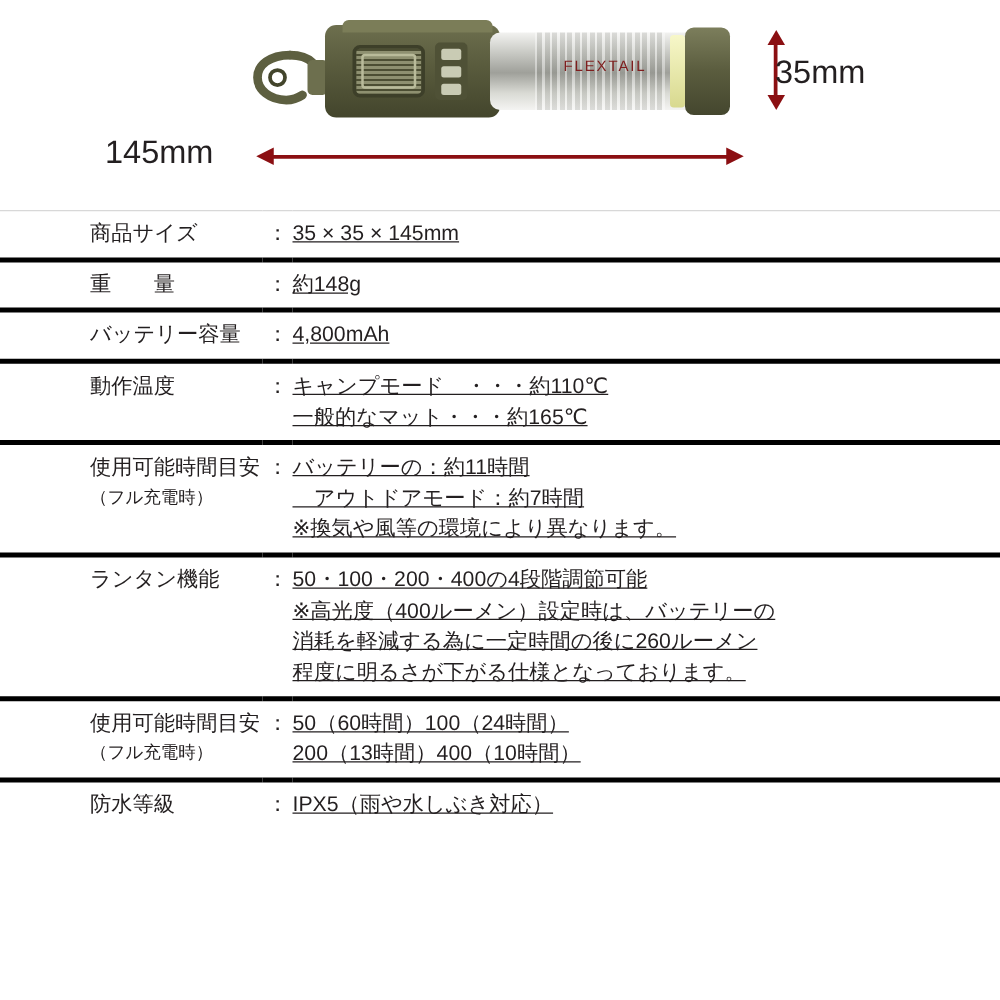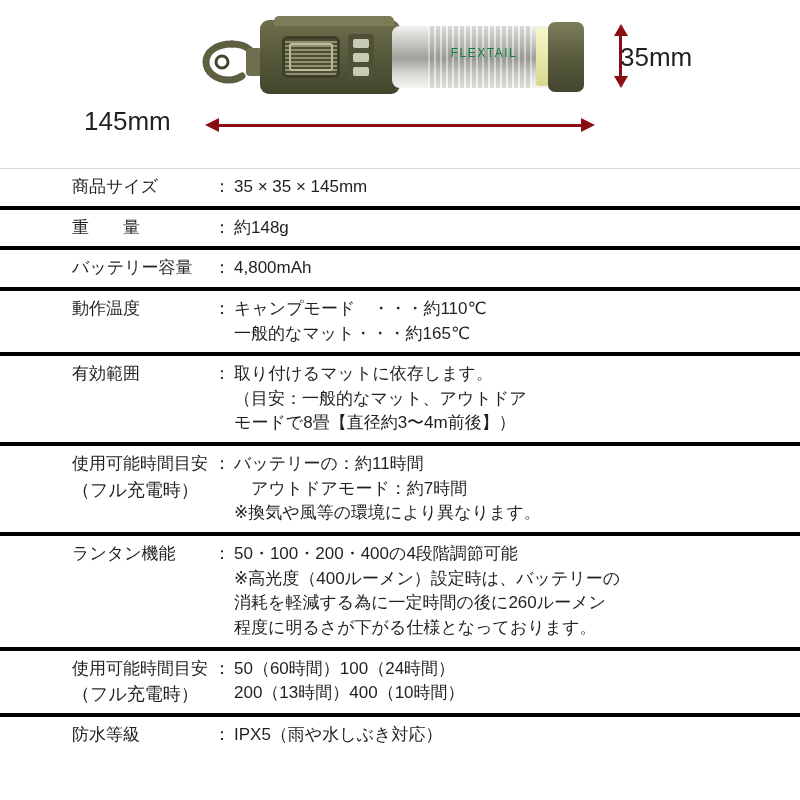--- a/index.html
+++ b/index.html
@@ -121,21 +121,21 @@
     opacity: .55;
   }
   .brand {
     position: absolute;
     left: 238px;
     top: 32px;
     width: 100px;
     text-align: center;
     font-size: 12px;
     letter-spacing: 1.5px;
-    color: #15803d;
+    color: #7f1d1d;
     font-family: "Liberation Sans", sans-serif;
   }
   .cap {
     position: absolute;
     left: 352px;
     top: 8px;
     width: 36px;
     height: 70px;
     background: linear-gradient(180deg,#7c7e5c 0%,#5a5c3e 50%,#44462e 100%);
     border-radius: 7px;
@@ -229,23 +229,24 @@
     box-sizing: border-box;
     white-space: pre-line;
   }
   td.colon {
     width: 24px;
     text-align: center;
   }
   td.val {
     padding-right: 24px;
     white-space: pre-line;
+    text-decoration: underline;
   }
   .sub {
-    font-size: 18px;
+    font-size: 14px;
   }
   .lbl .sub { display: block; }
 </style>
 </head>
 <body>
 
 <div class="hero">
 
   <div class="device">
 
@@ -306,27 +307,20 @@
         <td class="colon">：</td>
         <td class="val">4,800mAh</td>
       </tr>
       <tr>
         <td class="lbl">動作温度</td>
         <td class="colon">：</td>
         <td class="val">キャンプモード　・・・約110℃
 一般的なマット・・・約165℃</td>
       </tr>
       <tr>
-        <td class="lbl">有効範囲</td>
-        <td class="colon">：</td>
-        <td class="val">取り付けるマットに依存します。
-（目安：一般的なマット、アウトドア
-モードで8畳【直径約3〜4m前後】）</td>
-      </tr>
-      <tr>
         <td class="lbl">使用可能時間目安<span class="sub">（フル充電時）</span></td>
         <td class="colon">：</td>
         <td class="val">バッテリーの：約11時間
 　アウトドアモード：約7時間
 ※換気や風等の環境により異なります。</td>
       </tr>
       <tr>
         <td class="lbl">ランタン機能</td>
         <td class="colon">：</td>
         <td class="val">50・100・200・400の4段階調節可能

